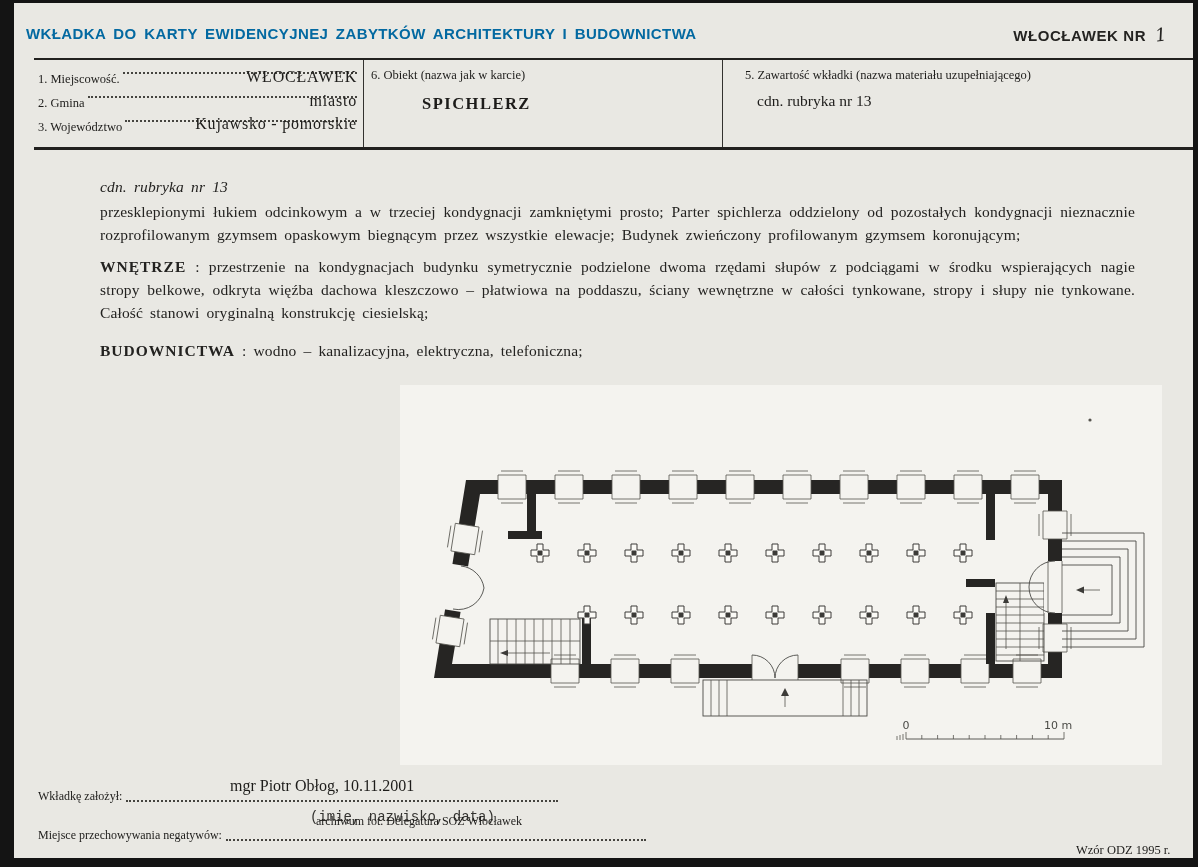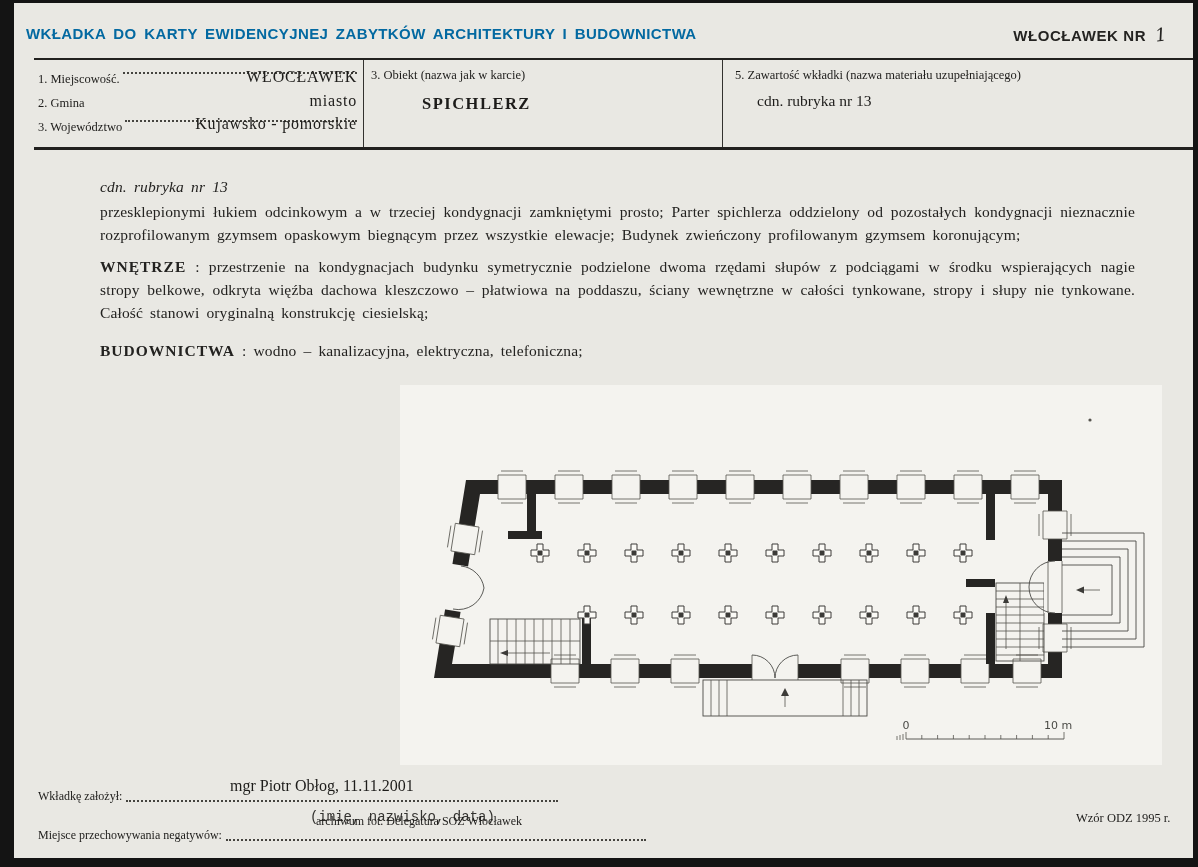--- a/index.html
+++ b/index.html
@@ -46,58 +46,58 @@
   .wallfill{fill:#262523;}
   .darkpart{fill:#262523;}
 
   
   .foot-row{position:absolute;display:flex;align-items:flex-end;height:16px;}
   .foot-label{font-size:12px;white-space:nowrap;padding-right:4px;}
   .fdots{flex:1;border-bottom:2px dotted #45443f;margin-bottom:2px;}
   .author-val{position:absolute;left:216px;top:774px;font-size:16px;}
   .author-hint{position:absolute;left:296px;top:806px;font-size:14px;color:#33322f;font-family:Liberation Mono, monospace;}
   .neg-val{position:absolute;left:302px;top:811px;font-size:12px;}
-  .version{position:absolute;left:1062px;top:808px;font-size:12.5px;}
+  .version{position:absolute;left:1062px;top:840px;font-size:12.5px;}
 </style>
 </head>
 <body>
 
 <div class="scan">
   <div class="paper">
 
     <div class="doc-title">WKŁADKA DO KARTY EWIDENCYJNEJ ZABYTKÓW ARCHITEKTURY I BUDOWNICTWA</div>
     <div class="attach">
       <span>WŁOCŁAWEK NR</span>
       <span class="hand">1</span>
     </div>
 
     <div class="ftable">
       <div class="fcol fcol1">
         <div class="frow" style="top:12px;">
           <span class="flabel">1. Miejscowość.</span>
           <span class="dots"></span>
         </div>
-        <div class="frow" style="top:36px;flex-direction:column;">
+        <div class="frow" style="top:36px;">
           <span class="flabel">2. Gmina</span>
           <span class="dots"></span>
         </div>
         <div class="frow" style="top:60px;">
           <span class="flabel">3. Województwo</span>
           <span class="dots"></span>
         </div>
         <span class="fval" style="top:8px;">WŁOCŁAWEK</span>
         <span class="fval" style="top:32px;">miasto</span>
         <span class="fval" style="top:55px;">Kujawsko - pomorskie</span>
       </div>
       <div class="fcol fcol2">
-        <span class="small-label" style="left:7px;top:8px;">3. Obiekt (nazwa jak w karcie)</span>
+        <span class="small-label" style="left:7px;top:8px;">6. Obiekt (nazwa jak w karcie)</span>
         <span class="obj-val">SPICHLERZ</span>
       </div>
       <div class="fcol fcol3">
-        <span class="small-label" style="left:12px;top:8px;text-align:right;">5. Zawartość wkładki (nazwa materiału uzupełniającego)</span>
+        <span class="small-label" style="left:22px;top:8px;text-align:right;">5. Zawartość wkładki (nazwa materiału uzupełniającego)</span>
         <span class="zaw-val">cdn. rubryka nr 13</span>
       </div>
     </div>
 
     <div class="bodytext">
       <p class="cont-head">cdn. rubryka nr 13</p>
       <p class="para">przesklepionymi łukiem odcinkowym a w trzeciej kondygnacji zamkniętymi prosto; Parter spichlerza oddzielony od pozostałych kondygnacji nieznacznie rozprofilowanym gzymsem opaskowym biegnącym przez wszystkie elewacje; Budynek zwieńczony profilowanym gzymsem koronującym;</p>
       <p class="para2"><span class="lead">WNĘTRZE</span><span> : przestrzenie na kondygnacjach budynku symetrycznie podzielone dwoma rzędami słupów z podciągami w środku wspierających nagie stropy belkowe, odkryta więźba dachowa kleszczowo – płatwiowa na poddaszu, ściany wewnętrzne w całości tynkowane, stropy i słupy nie tynkowane. Całość stanowi oryginalną konstrukcję ciesielską;</span></p>
       <p class="para"><span class="lead">BUDOWNICTWA</span><span> : wodno – kanalizacyjna, elektryczna, telefoniczna;</span></p>
     </div>
@@ -231,21 +231,21 @@
           <path class="plan-thin" d="M506,347 V354 M664,347 V354 M521.8,350 V354 M537.6,350 V354 M553.4,350 V354 M569.2,350 V354 M585,350 V354 M600.8,350 V354 M616.6,350 V354 M632.4,350 V354 M648.2,350 V354"></path>
           <path class="plan-thin" d="M497,351 V355 M500,350 V355 M503,349 V355"></path>
           <text x="506" y="344" text-anchor="middle" font-size="11" fill="#4a4a46" font-family="DejaVu Sans, sans-serif">0</text>
           <text x="658" y="344" text-anchor="middle" font-size="11" fill="#4a4a46" font-family="DejaVu Sans, sans-serif">10 m</text>
         </g>
 
         <circle cx="690" cy="35" r="1.6" fill="#55534e"></circle>
       </svg>
     </div>
 
-    <span class="author-val">mgr Piotr Obłog, 11.11.2001</span>
+    <span class="author-val">mgr Piotr Obłog, 10.11.2001</span>
     <div class="foot-row" style="left:24px;top:785px;width:520px;">
       <span class="foot-label">Wkładkę założył:</span>
       <span class="fdots"></span>
     </div>
     <span class="author-hint">(imię, nazwisko, data)</span>
 
     <span class="neg-val">archiwum fot. Delegatura SOZ Włocławek</span>
     <div class="foot-row" style="left:24px;top:824px;width:608px;justify-content:center;">
       <span class="foot-label">Miejsce przechowywania negatywów:</span>
       <span class="fdots"></span>

